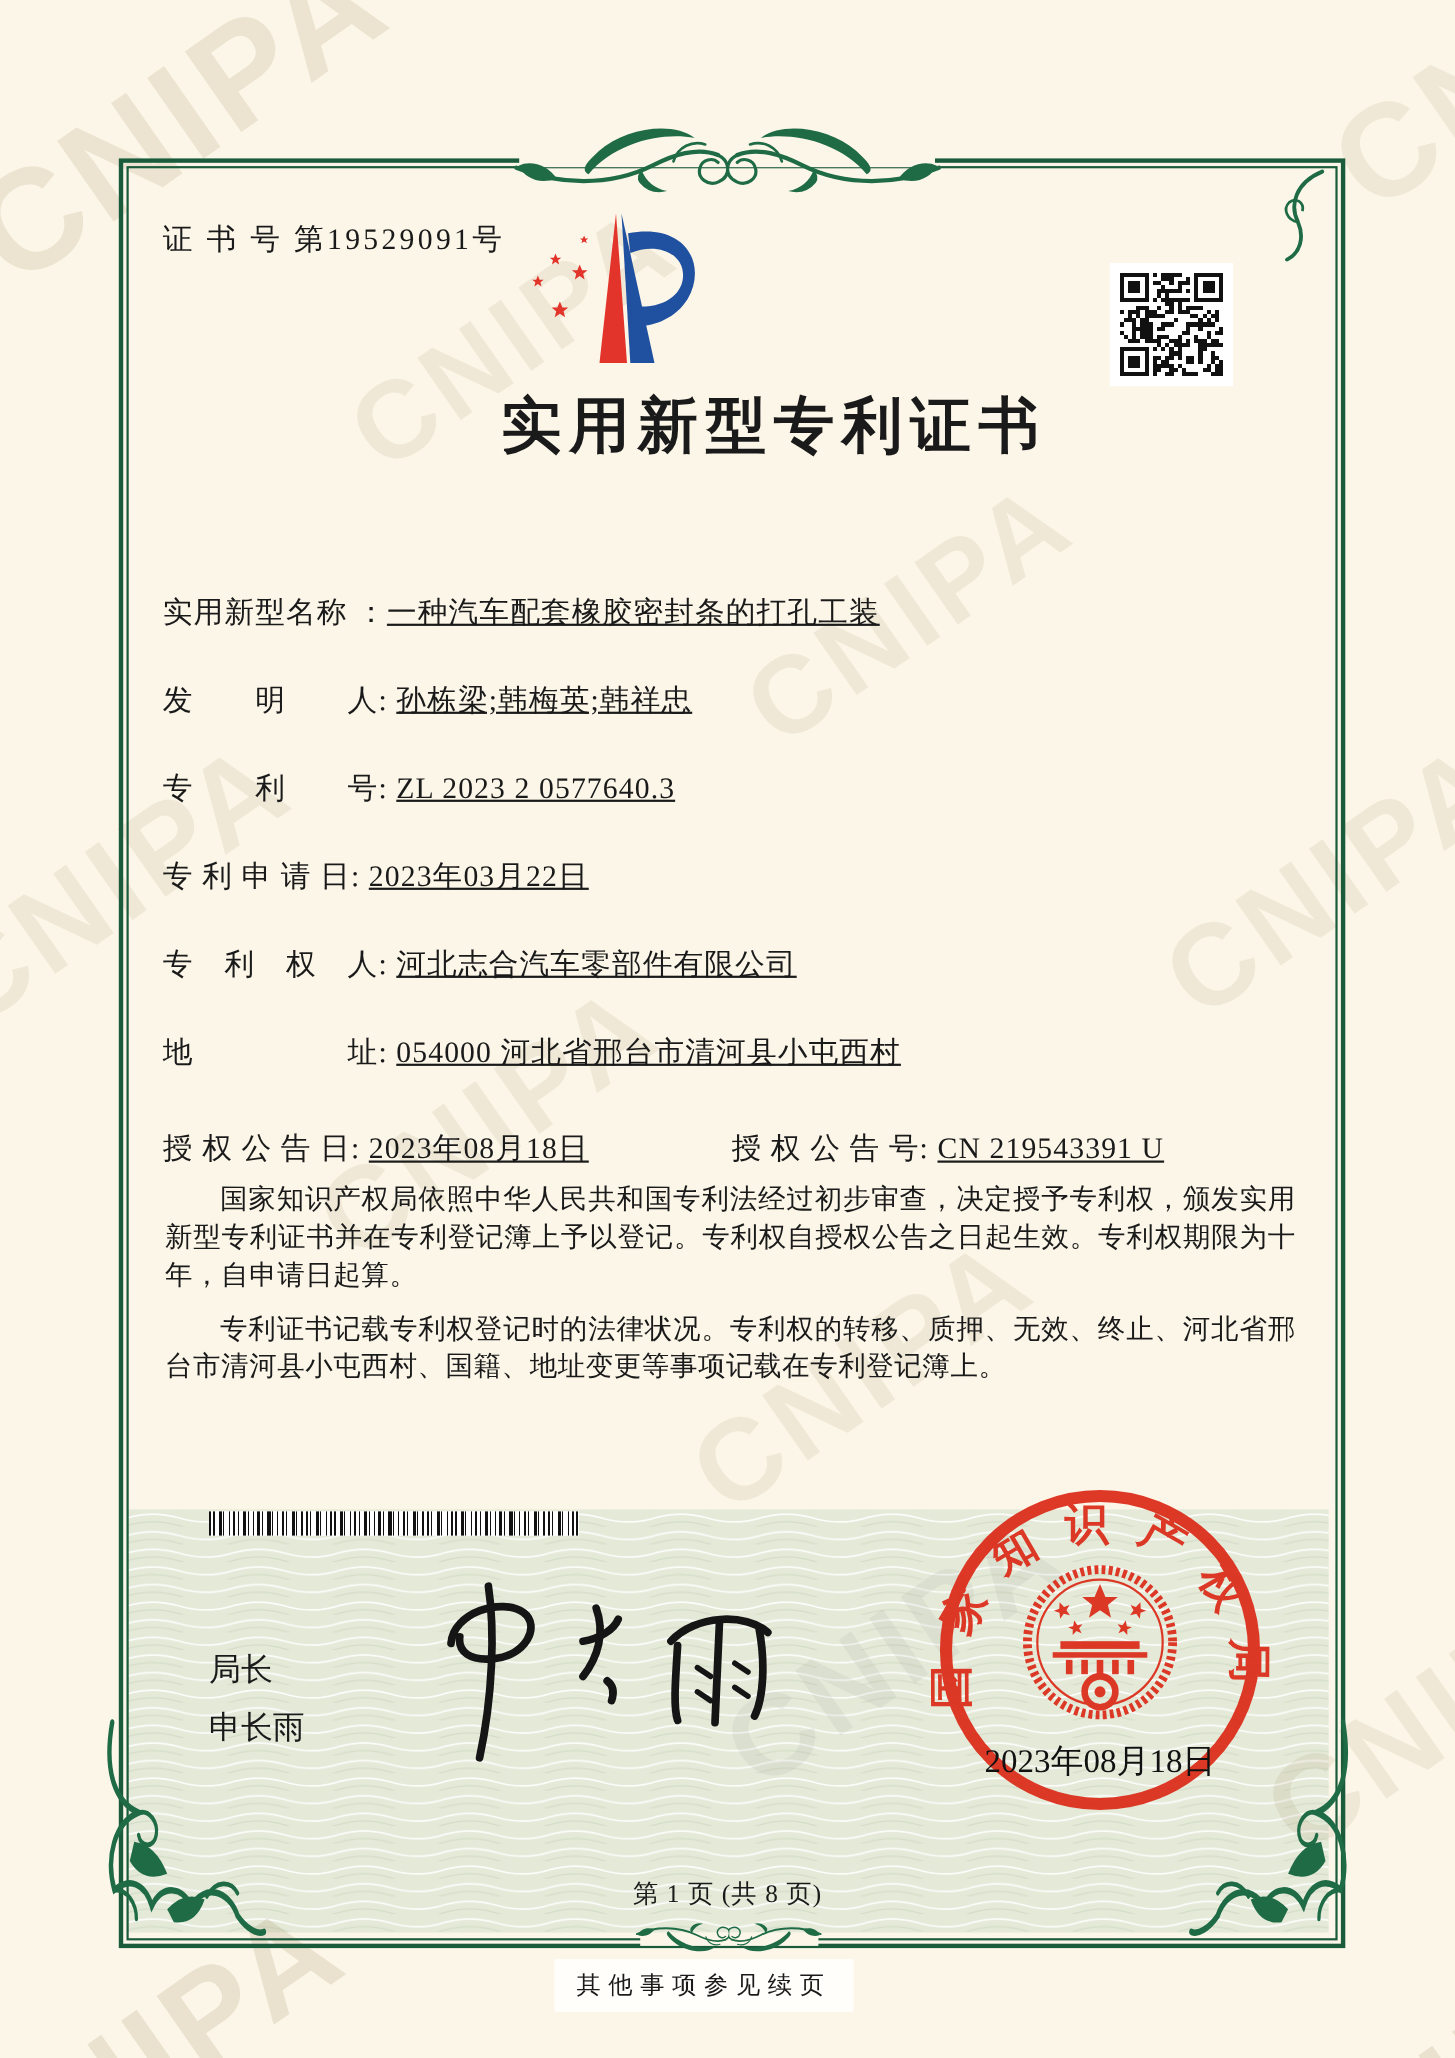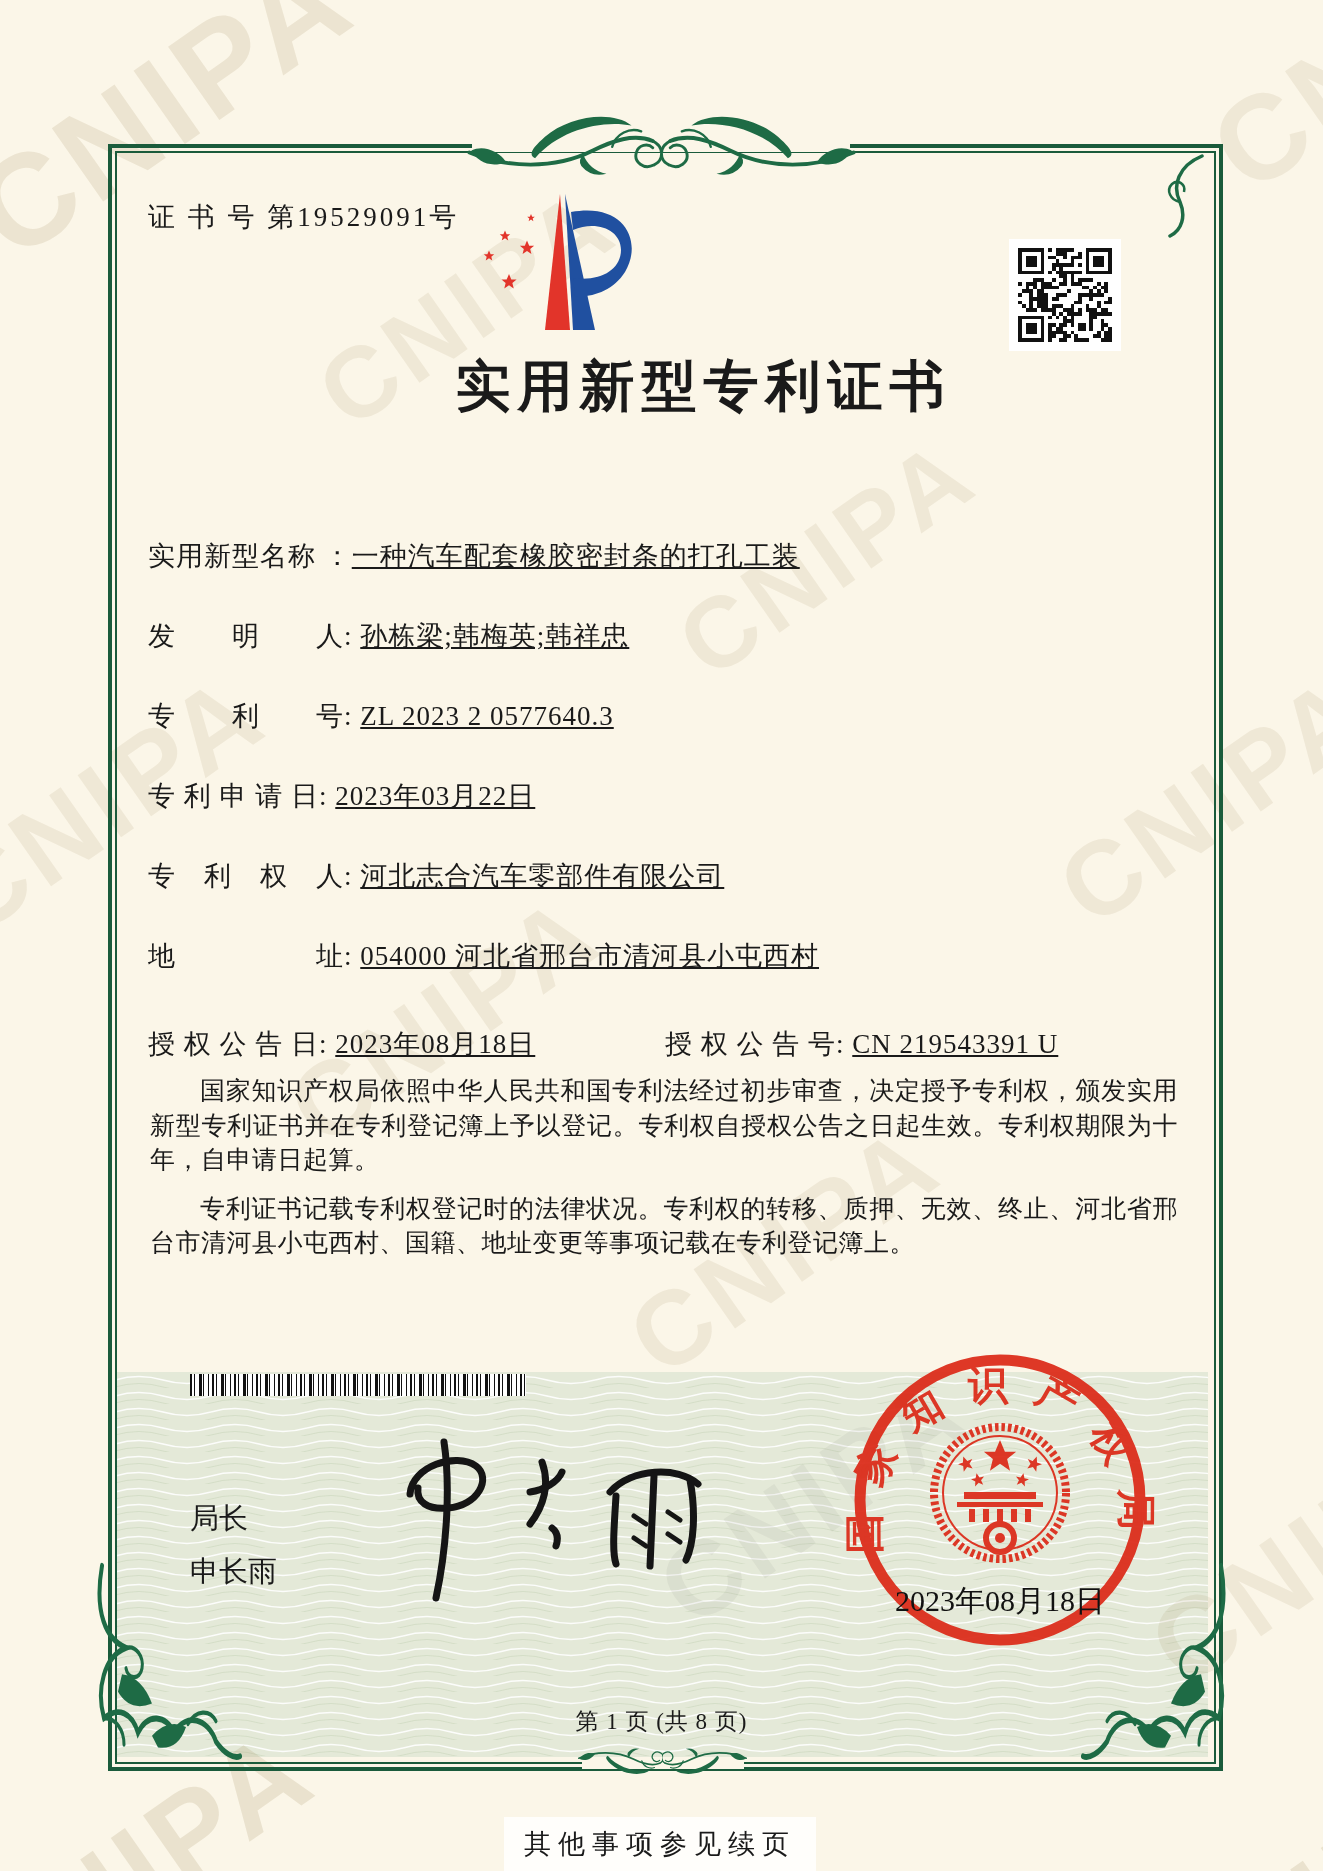--- a/index.html
+++ b/index.html
@@ -38,21 +38,21 @@
   
   #barcode{position:absolute;left:190px;top:1374px;width:336px;height:22px;background:#fff;
     background-image:repeating-linear-gradient(90deg,#111 0 2px,#fff 2px 4px,#111 4px 5px,
       #fff 5px 9px,#111 9px 12px,#fff 12px 13px,#111 13px 14px,#fff 14px 18px,#111 18px 19px,#fff 19px 22px);}
   #director{position:absolute;left:190px;top:1492px;font-family:"Liberation Sans","DejaVu Sans",sans-serif;
     font-size:29px;font-weight:400;line-height:1.82;}
   #signature{position:absolute;left:392px;top:1432px;}
   #seal{position:absolute;left:845px;top:1345px;}
   #page-no{position:absolute;left:108px;top:1706px;width:1107px;text-align:center;font-size:23px;letter-spacing:1px;}
   #cont-note{position:absolute;left:504px;top:1781px;background:#fffefb;padding:9px 20px;
-    font-size:27px;letter-spacing:7px;margin-top:36px;}
+    font-size:22px;letter-spacing:7px;}
 </style>
 </head>
 <body>
 
 <div id="page">
 
   <svg width="0" height="0" style="position:absolute">
     <defs>
       <path id="star" d="M0,-10 L2.9,-3.1 L9.5,-3.1 L4.2,1.2 L5.9,8.1 L0,4 L-5.9,8.1 L-4.2,1.2 L-9.5,-3.1 L-2.9,-3.1 Z"></path>
       <g id="flo" stroke="#1e6b45" fill="none" stroke-linecap="round">

